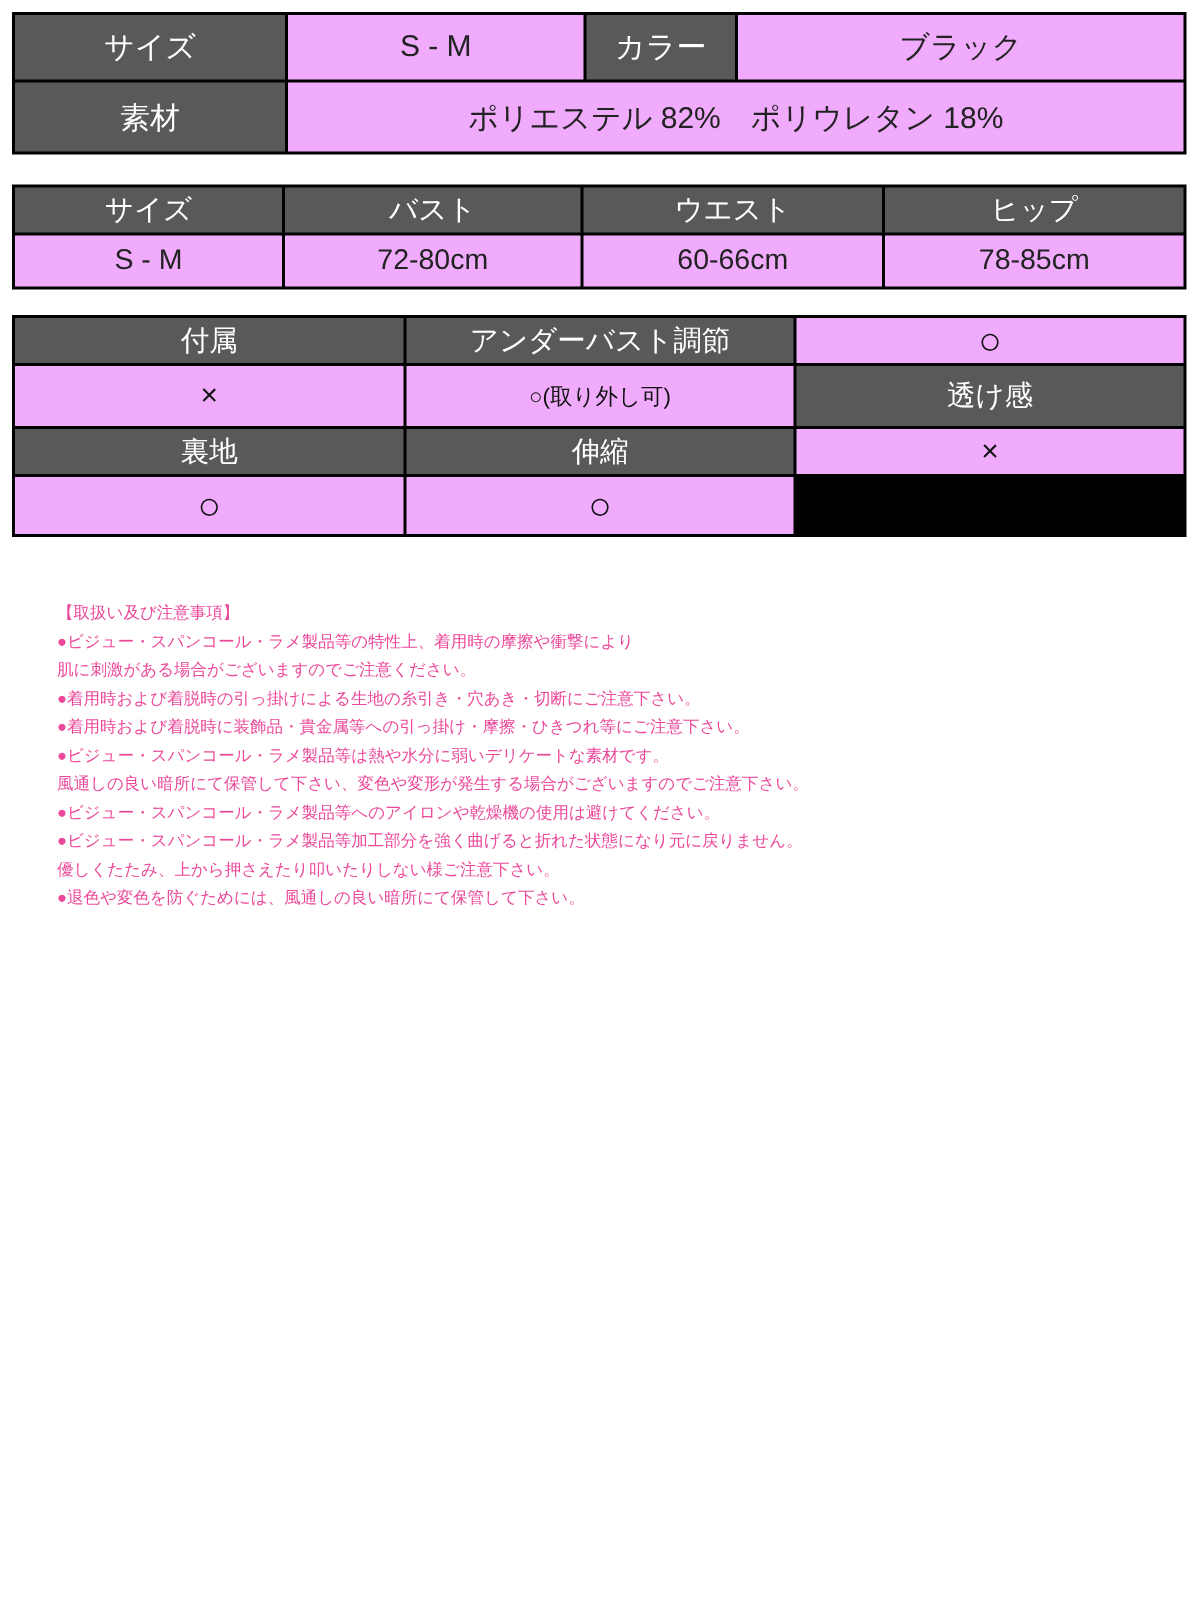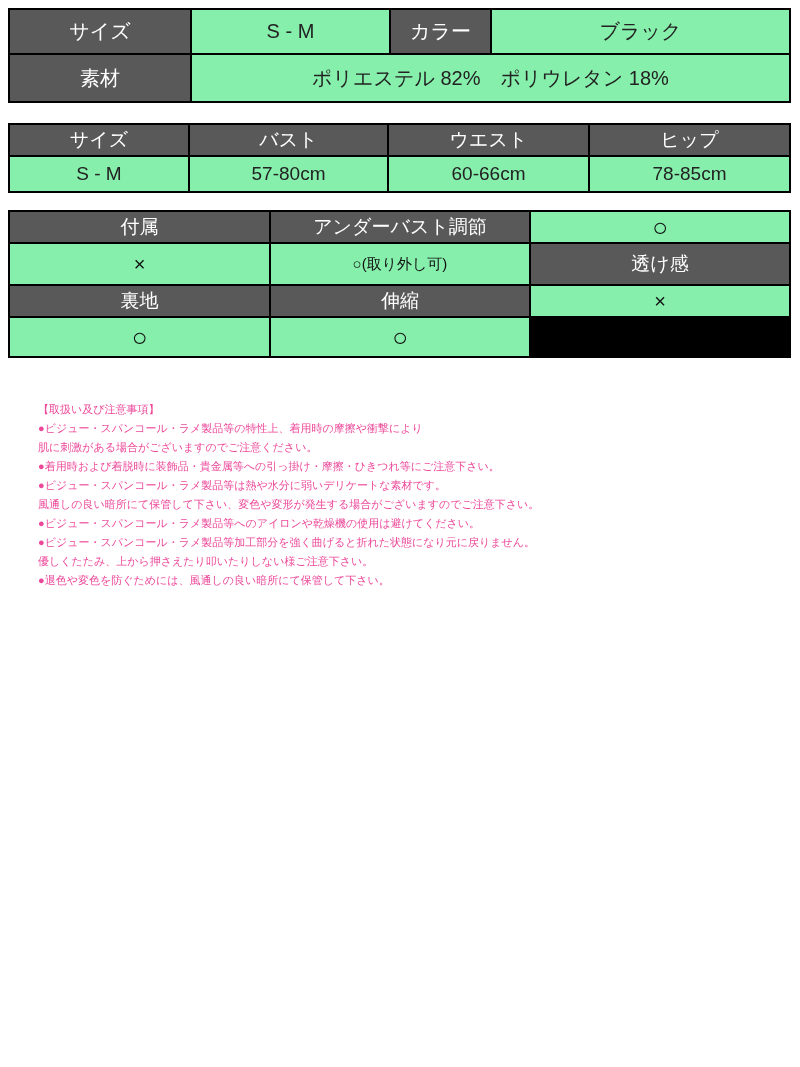--- a/index.html
+++ b/index.html
@@ -18,21 +18,21 @@
     background: #000000;
     padding: 2px;
     gap: 2px;
     width: 779px;
     box-sizing: border-box;
     margin-left: 8px;
   }
   .tbl { width: 783px; }
 
   .cell {
-    background: #86efac;
+    background: #f0abfc;
     display: flex;
     align-items: center;
     justify-content: center;
     text-align: center;
     overflow: hidden;
   }
   .hcell {
     background: #595959;
     color: #ffffff;
   }
@@ -88,21 +88,21 @@
     <div class="cell hcell">素材</div>
     <div class="cell material-value">ポリエステル 82%　ポリウレタン 18%</div>
   </div>
 
   <div class="tbl" id="measurements-table">
     <div class="cell hcell">サイズ</div>
     <div class="cell hcell">バスト</div>
     <div class="cell hcell">ウエスト</div>
     <div class="cell hcell">ヒップ</div>
     <div class="cell">S - M</div>
-    <div class="cell">57-80cm</div>
+    <div class="cell">72-80cm</div>
     <div class="cell">60-66cm</div>
     <div class="cell">78-85cm</div>
   </div>
 
   <div class="tbl" id="features-table">
     <div class="cell hcell">付属</div>
     <div class="cell hcell">アンダーバスト調節</div>
     <div class="cell sym-circle">○</div>
     <div class="cell sym-x">×</div>
     <div class="cell pad-value">○(取り外し可)</div>
@@ -111,20 +111,21 @@
     <div class="cell hcell">伸縮</div>
     <div class="cell sym-x">×</div>
     <div class="cell sym-circle">○</div>
     <div class="cell sym-circle">○</div>
   </div>
 
   <div class="notes">
     <div>【取扱い及び注意事項】</div>
     <div>●ビジュー・スパンコール・ラメ製品等の特性上、着用時の摩擦や衝撃により</div>
     <div>肌に刺激がある場合がございますのでご注意ください。</div>
+    <div>●着用時および着脱時の引っ掛けによる生地の糸引き・穴あき・切断にご注意下さい。</div>
     <div>●着用時および着脱時に装飾品・貴金属等への引っ掛け・摩擦・ひきつれ等にご注意下さい。</div>
     <div>●ビジュー・スパンコール・ラメ製品等は熱や水分に弱いデリケートな素材です。</div>
     <div>風通しの良い暗所にて保管して下さい、変色や変形が発生する場合がございますのでご注意下さい。</div>
     <div>●ビジュー・スパンコール・ラメ製品等へのアイロンや乾燥機の使用は避けてください。</div>
     <div>●ビジュー・スパンコール・ラメ製品等加工部分を強く曲げると折れた状態になり元に戻りません。</div>
     <div>優しくたたみ、上から押さえたり叩いたりしない様ご注意下さい。</div>
     <div>●退色や変色を防ぐためには、風通しの良い暗所にて保管して下さい。</div>
   </div>
 
 </div>

